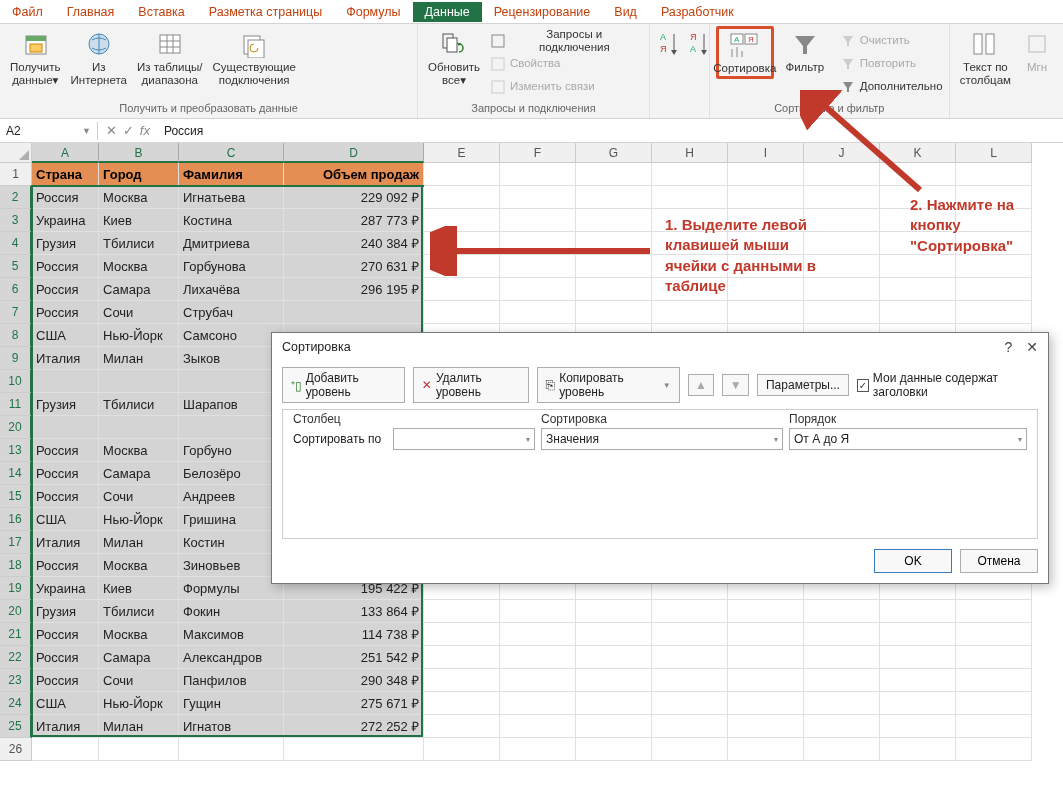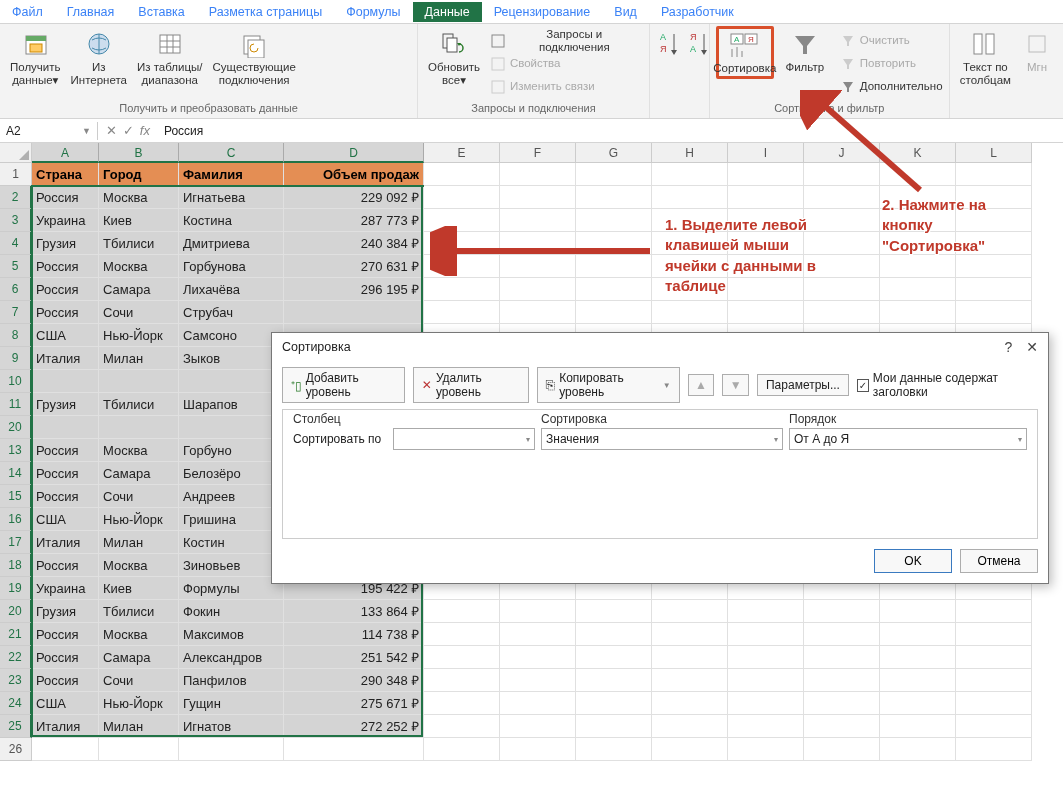--- a/index.html
+++ b/index.html
@@ -1,19 +1,19 @@
 <!DOCTYPE html>
 <html><head>
 <meta charset="utf-8">
 <style>
   * { box-sizing: border-box; margin: 0; padding: 0; font-family: "Segoe UI", Tahoma, sans-serif; }
   body { background: #fff; width: 1063px; height: 809px; overflow: hidden; position: relative; font-size: 13px; color: #222; }
   
   .menubar { display: flex; background: #fff; height: 24px; align-items: center; border-bottom: 1px solid #d4d4d4; font-size: 12.5px; }
-  .menubar .mitem { padding: 3px 12px; color: #3b82f6; cursor: default; }
+  .menubar .mitem { padding: 3px 12px; color: #c2410c; cursor: default; }
   .menubar .mitem.active { background: #217346; color: #fff; }
   .menubar .tell { display: flex; align-items: center; gap: 4px; color: #666; }
   .menubar .bulb { width: 12px; height: 12px; border-radius: 50%; border: 1px solid #888; position: relative; }
   
   .ribbon { display: flex; background: #f3f3f3; border-bottom: 1px solid #d4d4d4; height: 95px; }
   .group { display: flex; flex-direction: column; border-right: 1px solid #e0e0e0; padding: 2px 6px 2px 6px; }
   .group .row { display: flex; align-items: flex-start; flex: 1; gap: 2px; }
   .group .glabel { text-align: center; font-size: 11px; color: #666; padding-bottom: 2px; }
   .rbtn { display: flex; flex-direction: column; align-items: center; justify-content: flex-start; padding: 3px 4px 0; text-align: center; font-size: 11.5px; line-height: 1.15; color: #333; min-width: 58px; }
   .rbtn .ico { width: 32px; height: 30px; margin-bottom: 2px; display:flex; align-items:center; justify-content:center; }
@@ -710,21 +710,21 @@
           <div class="sel-border" style="border-top: none; border-right: none; border-bottom: 2px solid rgb(33, 115, 70); border-left: none; border-image: initial; left: 0px; top: 22px; width: 392px; height: 0px;"></div>
         </div>
     </div>
   </div>
 </div>
 
 <div class="anno" style="left:665px;top:215px;white-space:pre">1. Выделите левой
 клавишей мыши
 ячейки с данными в
 таблице</div>
-<div class="anno" style="left:882px;top:195px;white-space:pre">2. Нажмите на
+<div class="anno" style="left:910px;top:195px;white-space:pre">2. Нажмите на
 кнопку
 "Сортировка"</div>
 <svg class="arrow" style="left:430px;top:226px" width="230" height="50">
     <defs>
       <marker id="ah1" markerWidth="12" markerHeight="10" refX="2" refY="5" orient="auto">
         <polygon points="0,0 12,5 0,10" fill="#c0392b"></polygon>
       </marker>
     </defs>
     <line x1="220" y1="25" x2="15" y2="25" stroke="#c0392b" stroke-width="6" marker-end="url(#ah1)"></line>
   </svg>

